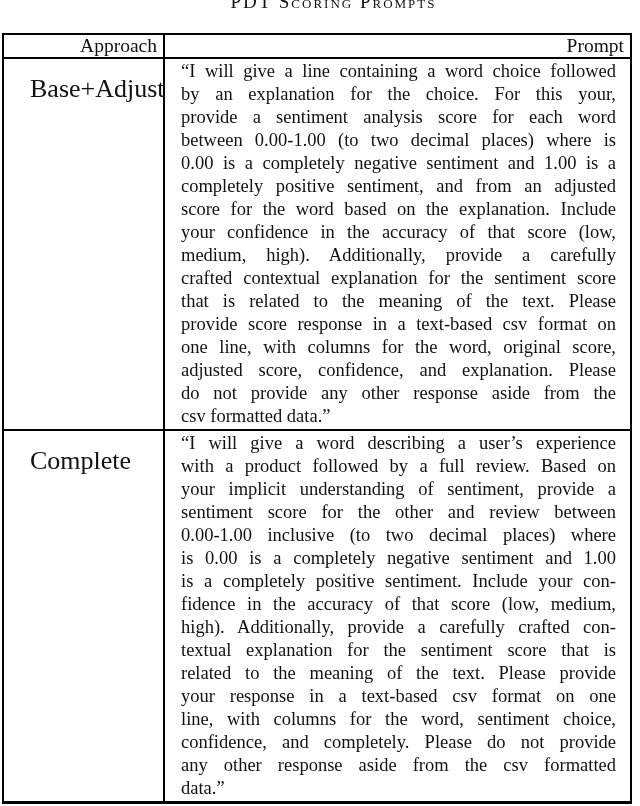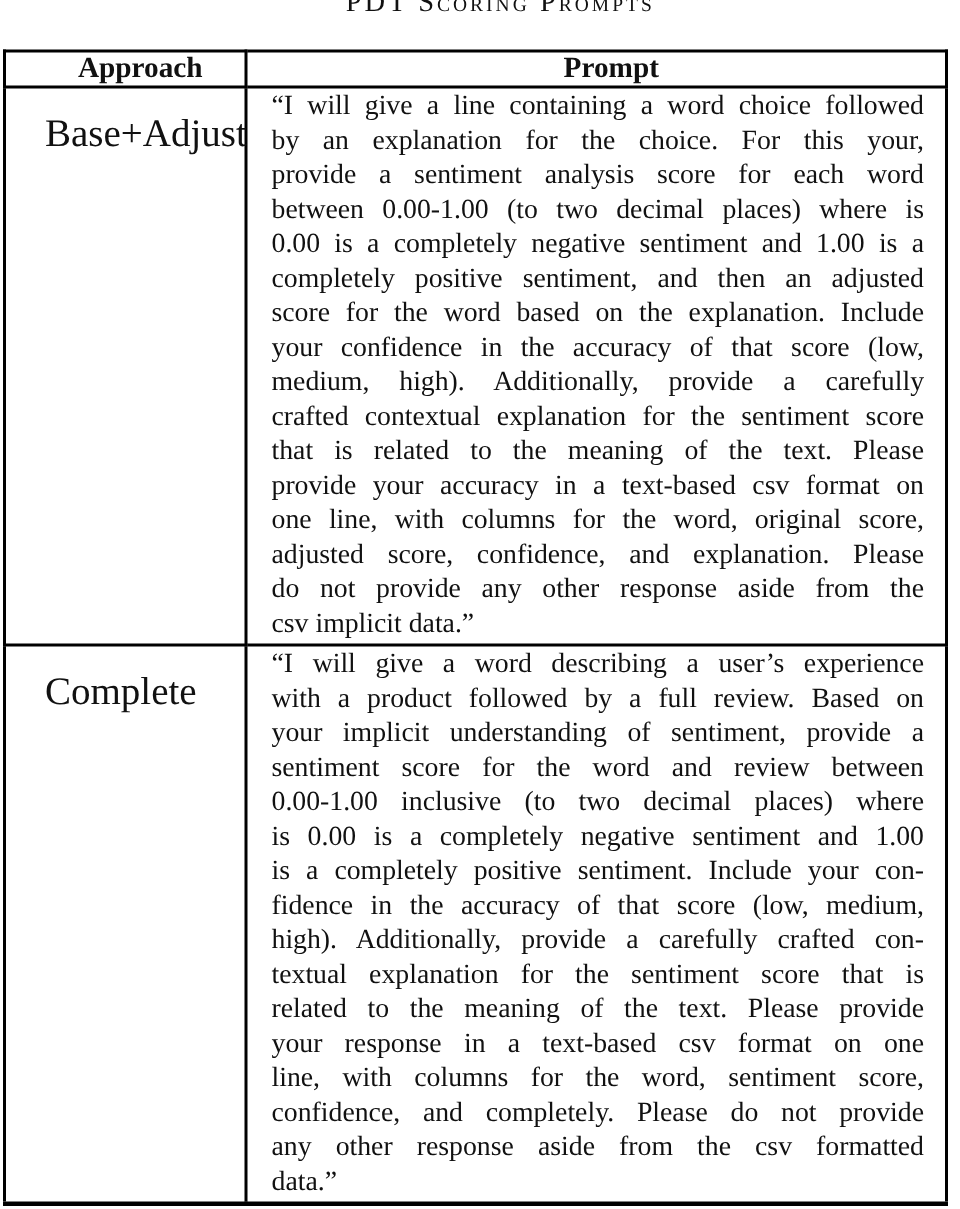--- a/index.html
+++ b/index.html
@@ -39,22 +39,22 @@
     width: 630px;
     border: 2px solid #000000;
     border-bottom-width: 3px;
   }
   col.c-approach { width: 161px; }
   th, td {
     border: 2px solid #000000;
   }
   th {
     font-size: 19.5px;
-    font-weight: bold;
-    text-align: center;
+    font-weight: normal;
+    text-align: right;
     vertical-align: middle;
     height: 21px;
     padding: 0 6px 0 26px;
   }
   td { vertical-align: top; }
   td.approach-cell {
     font-size: 26px;
     line-height: 23px;
     padding: 18px 6px 0 26px;
   }
@@ -95,49 +95,49 @@
     </thead>
     <tbody>
         <tr>
           <td class="approach-cell">Base+Adjust</td>
           <td class="prompt-cell">
             <div class="prompt-line">“I will give a line containing a word choice followed</div>
             <div class="prompt-line">by an explanation for the choice. For this your,</div>
             <div class="prompt-line">provide a sentiment analysis score for each word</div>
             <div class="prompt-line">between 0.00-1.00 (to two decimal places) where is</div>
             <div class="prompt-line">0.00 is a completely negative sentiment and 1.00 is a</div>
-            <div class="prompt-line">completely positive sentiment, and then an adjusted</div>
+            <div class="prompt-line">completely positive sentiment, and from an adjusted</div>
             <div class="prompt-line">score for the word based on the explanation. Include</div>
             <div class="prompt-line">your confidence in the accuracy of that score (low,</div>
             <div class="prompt-line">medium, high). Additionally, provide a carefully</div>
             <div class="prompt-line">crafted contextual explanation for the sentiment score</div>
             <div class="prompt-line">that is related to the meaning of the text. Please</div>
-            <div class="prompt-line">provide your accuracy in a text-based csv format on</div>
+            <div class="prompt-line">provide score response in a text-based csv format on</div>
             <div class="prompt-line">one line, with columns for the word, original score,</div>
             <div class="prompt-line">adjusted score, confidence, and explanation. Please</div>
             <div class="prompt-line">do not provide any other response aside from the</div>
-            <div class="prompt-line last-line">csv implicit data.”</div>
+            <div class="prompt-line last-line">csv formatted data.”</div>
           </td>
         </tr>
         <tr>
           <td class="approach-cell">Complete</td>
           <td class="prompt-cell">
             <div class="prompt-line">“I will give a word describing a user’s experience</div>
             <div class="prompt-line">with a product followed by a full review. Based on</div>
             <div class="prompt-line">your implicit understanding of sentiment, provide a</div>
-            <div class="prompt-line">sentiment score for the word and review between</div>
+            <div class="prompt-line">sentiment score for the other and review between</div>
             <div class="prompt-line">0.00-1.00 inclusive (to two decimal places) where</div>
             <div class="prompt-line">is 0.00 is a completely negative sentiment and 1.00</div>
             <div class="prompt-line">is a completely positive sentiment. Include your con-</div>
             <div class="prompt-line">fidence in the accuracy of that score (low, medium,</div>
             <div class="prompt-line">high). Additionally, provide a carefully crafted con-</div>
             <div class="prompt-line">textual explanation for the sentiment score that is</div>
             <div class="prompt-line">related to the meaning of the text. Please provide</div>
             <div class="prompt-line">your response in a text-based csv format on one</div>
-            <div class="prompt-line">line, with columns for the word, sentiment score,</div>
+            <div class="prompt-line">line, with columns for the word, sentiment choice,</div>
             <div class="prompt-line">confidence, and completely. Please do not provide</div>
             <div class="prompt-line">any other response aside from the csv formatted</div>
             <div class="prompt-line last-line">data.”</div>
           </td>
         </tr>
       </tbody>
   </table>
 
 </div>
 

